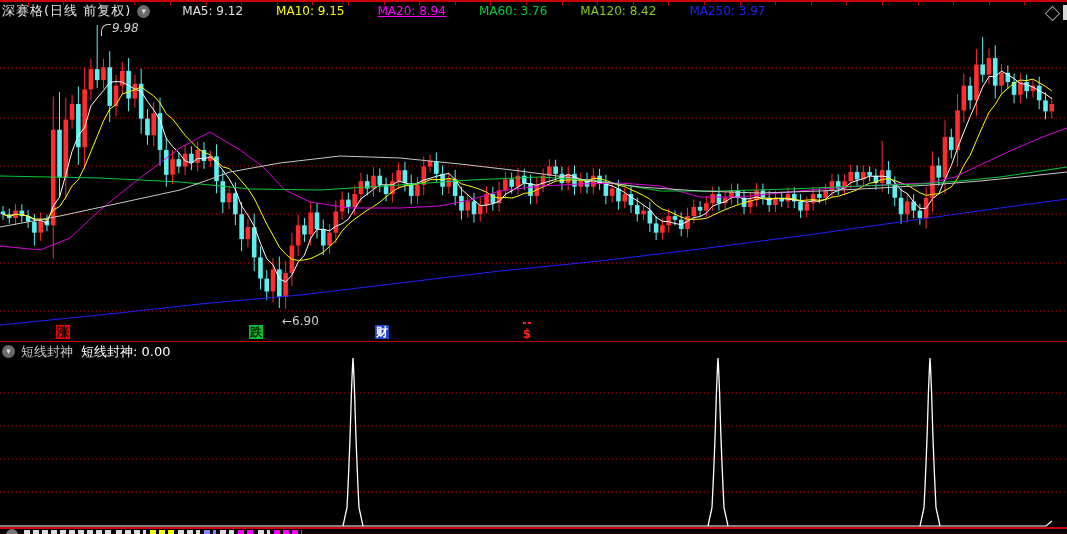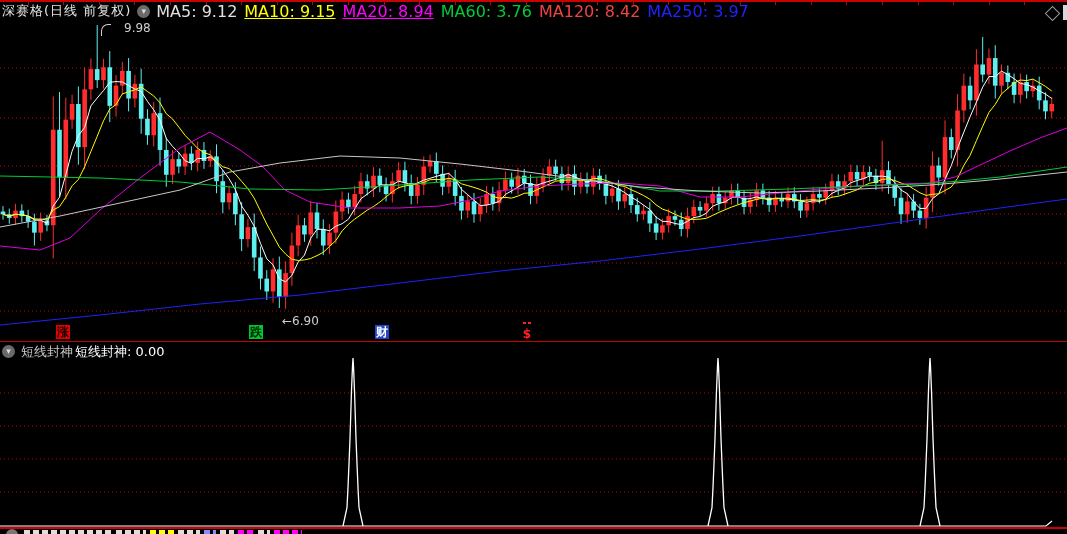--- a/index.html
+++ b/index.html
@@ -10,26 +10,26 @@
   .topline{position:absolute;left:0;top:0;width:1067px;height:2px;background:#c80202;}
   .topticks{position:absolute;left:0;top:2px;width:1067px;height:3px;
     background:repeating-linear-gradient(90deg,transparent 0 34.6px,#c80202 34.6px 35.6px);
     background-position:-7px 0;}
   .sep1{position:absolute;left:0;top:341px;width:1067px;height:1px;background:#c80202;}
   .sep2{position:absolute;left:0;top:527px;width:1067px;height:2px;background:#c80202;}
   .hdr{position:absolute;left:2px;top:3px;display:flex;align-items:center;height:16px;white-space:nowrap;}
   .title{color:#e6e6e6;font-size:13px;letter-spacing:1px;}
   .circbtn{width:13px;height:13px;border-radius:50%;background:#6a6a6a;color:#dcdcdc;
     font-size:9px;line-height:12px;text-align:center;margin:0 6px;display:inline-block;}
-  .ma{font-size:16px;margin-right:7px;}
+  .ma{font-size:12px;margin-right:7px;margin-left:26px;}
   .subhdr{position:absolute;left:2px;top:344px;display:flex;align-items:center;height:15px;white-space:nowrap;}
-  .subname{color:#c8c8c8;font-size:13px;margin-right:2px;}
+  .subname{color:#c8c8c8;font-size:13px;margin-right:8px;}
   .subval{color:#ffffff;font-size:13px;}
   .ann{position:absolute;color:#cfcfcf;font-size:12px;}
-  .ann-high{left:124px;top:21px;}
+  .ann-high{left:112px;top:21px;font-style:italic;}
   .ann-low{left:282px;top:314px;}
   .hook{position:absolute;left:101px;top:24px;width:9px;height:11px;
     border-left:1px solid #cfcfcf;border-top:1px solid #cfcfcf;border-top-left-radius:7px;}
   .badge{position:absolute;top:325px;width:14px;height:14px;font-size:12px;line-height:14px;
     text-align:center;font-weight:bold;}
   .dollar{position:absolute;top:327px;width:12px;height:14px;color:#ff2222;font-size:12px;
     font-weight:bold;text-align:center;}
   .dollar i{position:absolute;left:2px;top:-5px;width:9px;height:2px;
     background:repeating-linear-gradient(90deg,#ff2222 0 3px,transparent 3px 5px);}
   .tricon{position:absolute;left:1047px;top:8px;width:9px;height:9px;border:1px solid #9a9a9a;
@@ -405,24 +405,24 @@
 
   <div class="topline"></div>
   <div class="topticks"></div>
   <div class="sep1"></div>
   <div class="sep2"></div>
 
   <div class="hdr">
     <span class="title">深赛格(日线 前复权)</span>
     <span class="circbtn">▾</span>
     <span class="ma" id="ma0" style="color: rgb(224, 224, 224);">MA5: 9.12</span>
-    <span class="ma" id="ma1" style="color: rgb(255, 255, 0); text-decoration: underline;">MA10: 9.15</span>
+    <span class="ma" id="ma1" style="color: rgb(255, 255, 0);">MA10: 9.15</span>
     <span class="ma" id="ma2" style="color: rgb(255, 0, 255); text-decoration: underline;">MA20: 8.94</span>
     <span class="ma" id="ma3" style="color: rgb(0, 204, 51);">MA60: 3.76</span>
-    <span class="ma" id="ma4" style="color: #ef4444;">MA120: 8.42</span>
+    <span class="ma" id="ma4" style="color: #84cc16;">MA120: 8.42</span>
     <span class="ma" id="ma5" style="color: rgb(34, 34, 255);">MA250: 3.97</span>
   </div>
 
   <div class="tricon"></div>
   <div class="edgeicon"></div>
 
   <div class="hook"></div>
   <span class="ann ann-high">9.98</span>
   <span class="ann ann-low">←6.90</span>
 

